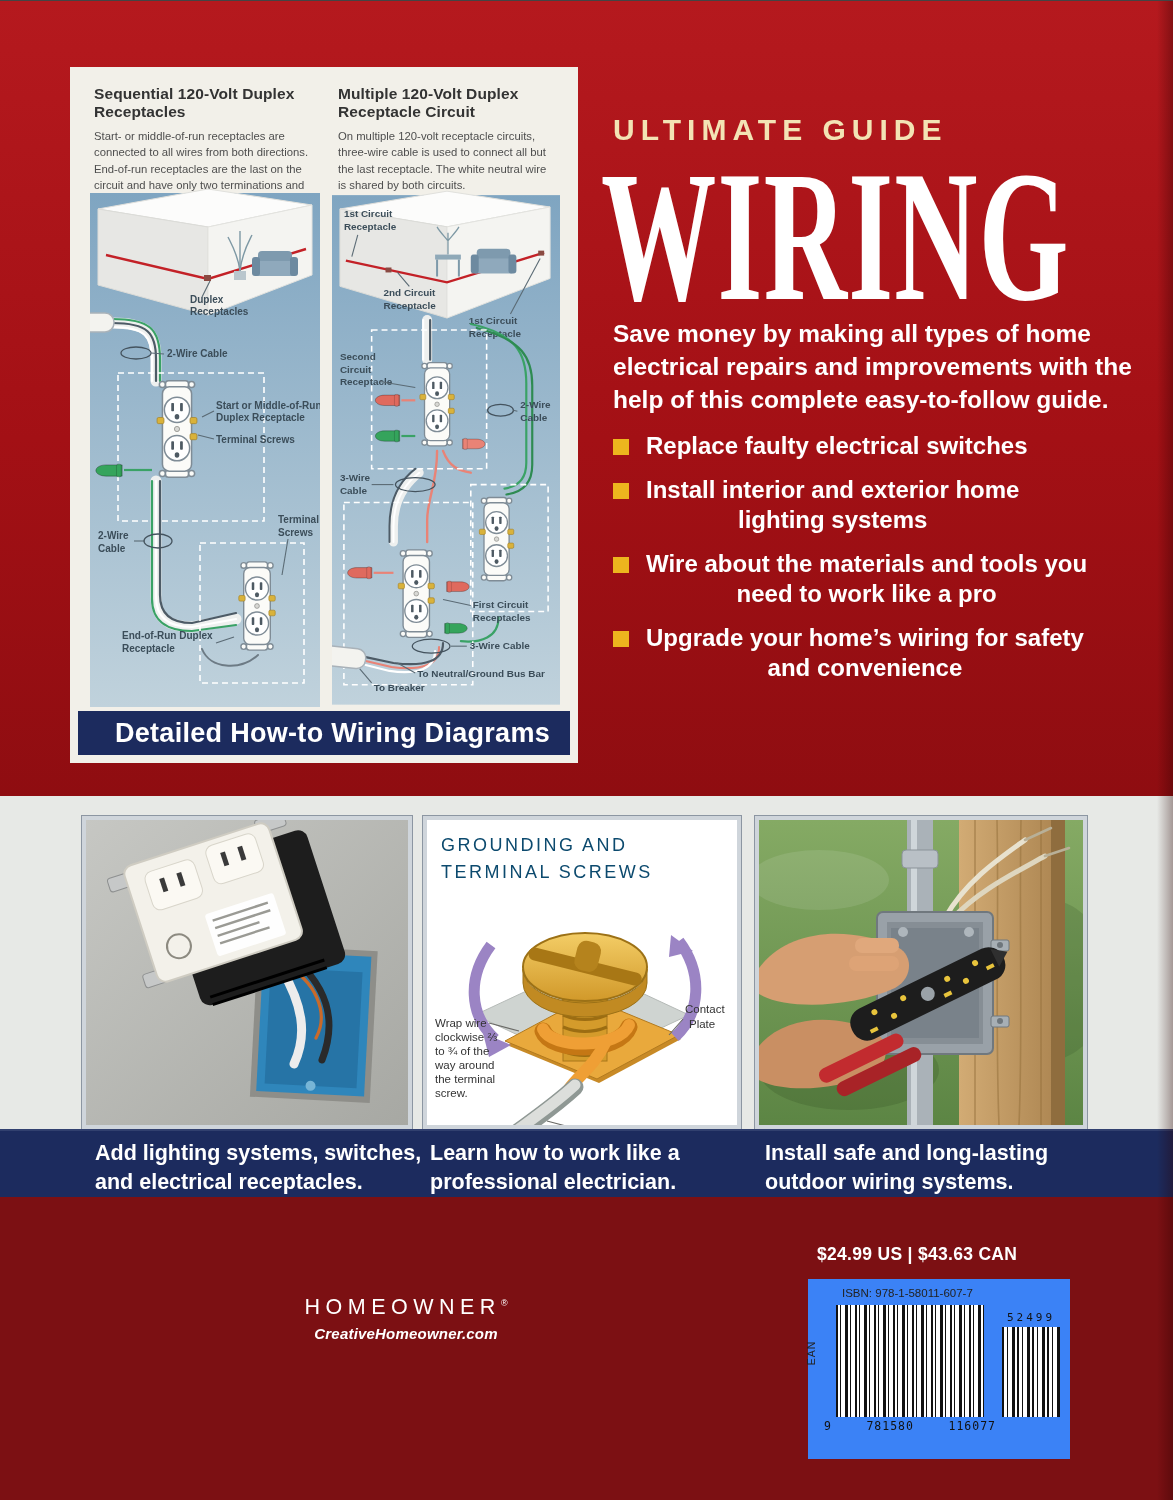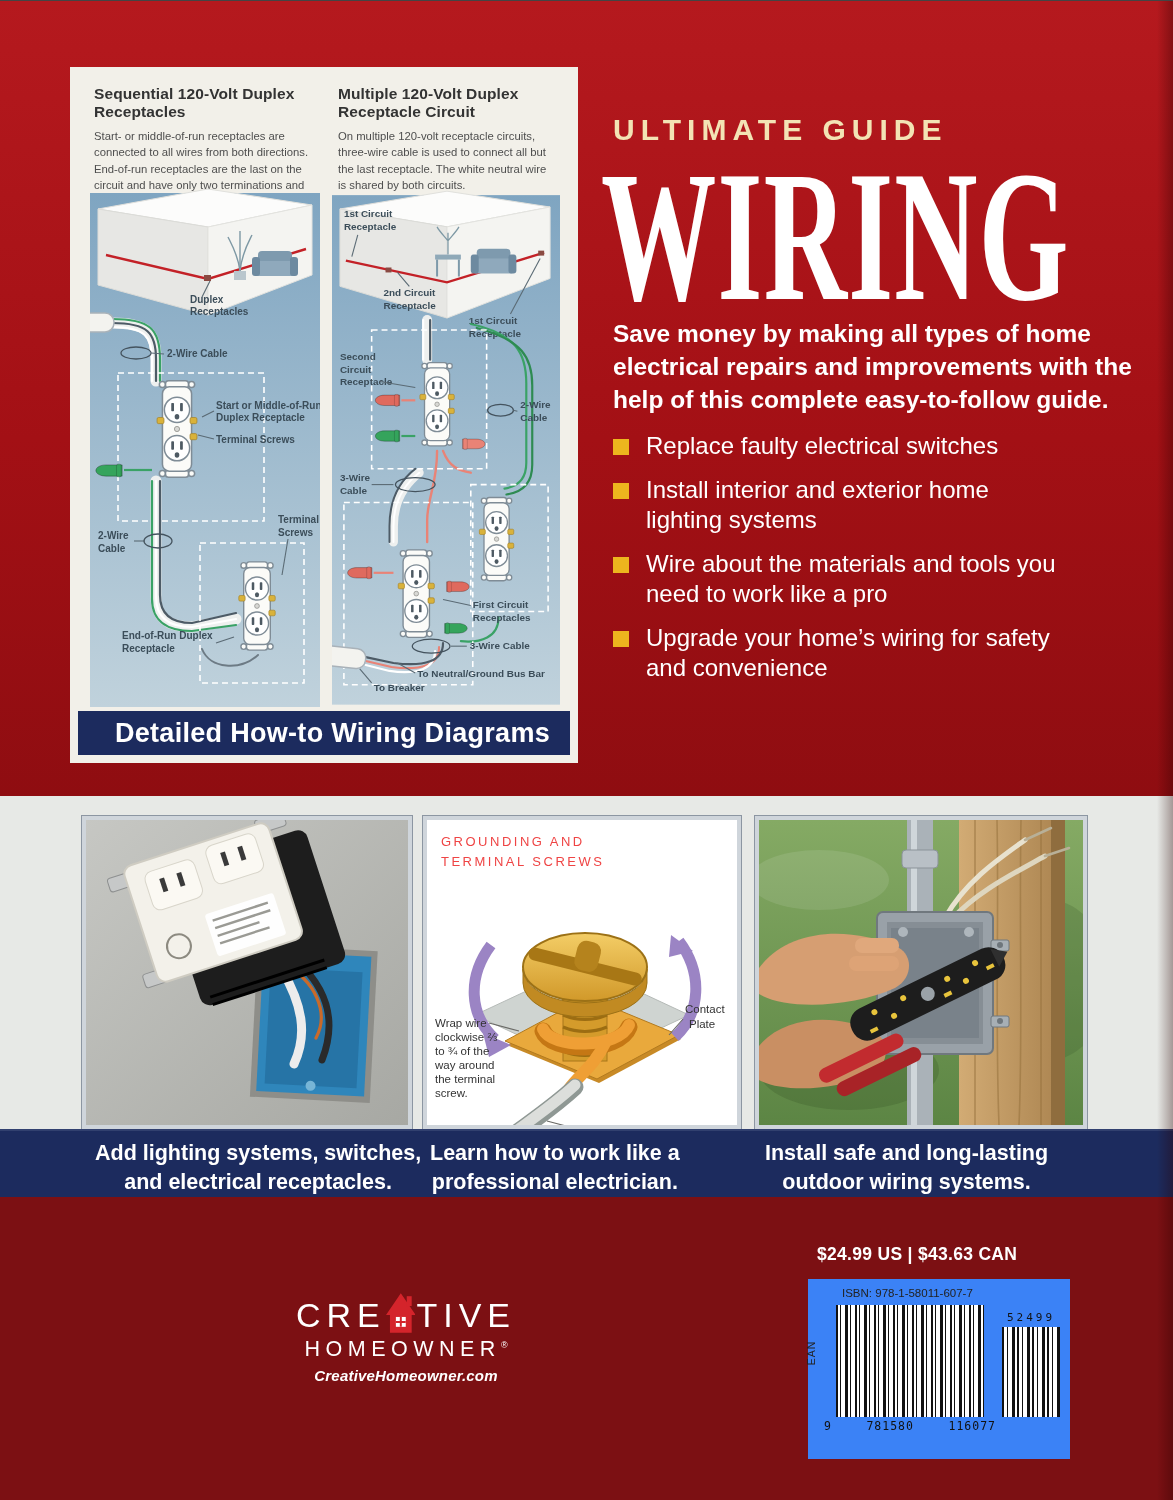--- a/index.html
+++ b/index.html
@@ -31,39 +31,39 @@
             font-size:30px; font-weight:bold; letter-spacing:6px; }
   .big-title { position:absolute; left:601px; top:150px; color:#fff;
                font-family:"Liberation Serif","DejaVu Serif",serif; font-weight:bold;
                font-size:186px; line-height:.92; transform:scaleX(.62);
                transform-origin:0 0; letter-spacing:2px; }
   .intro { position:absolute; left:613px; top:316px; }
   .intro div { color:#fff; font-size:24.5px; font-weight:bold; line-height:33px; }
   .bullets { position:absolute; left:613px; top:430px; width:540px; }
   .bullet { display:flex; gap:17px; margin-bottom:14px; }
   .bullet .sq { width:16px; height:16px; background:#edb51e; margin-top:8px; flex:0 0 16px; }
-  .bullet .bl { color:#fff; font-size:24px; font-weight:normal; line-height:30px; }
+  .bullet .bl { color:#fff; font-size:24px; font-weight:bold; line-height:30px;text-align:center; }
 
   
   .gray-band { position:absolute; left:0; top:795px; width:1173px; height:333px; background:#e7e9e6; }
   .photo { position:absolute; top:815px; height:313px; background:#fff;
            border:4px solid #cfd5db; box-shadow:0 0 0 1px #8c96a2; overflow:hidden; }
   .photo svg { width:100%; height:100%; display:block; }
   .photo1 { left:82px;  width:330px; }
   .photo2 { left:423px; width:318px; }
   .photo3 { left:755px; width:332px; }
-  .gr-head { position:absolute; left:14px; top:12px; color:#ef4444; font-size:13px;
+  .gr-head { position:absolute; left:14px; top:12px; color:#0c4a6e; font-size:18px;
              letter-spacing:2.5px; line-height:1.5; font-weight:500; }
   .gr-svg { position:absolute; left:0; top:58px; width:310px; height:247px; }
 
   
   .caption-band { position:absolute; left:0; top:1128px; width:1173px; height:68px;
                   background:#1c2b5e; border-top:2px solid #31406f; }
   .caption { position:absolute; top:8px; }
-  .caption div { color:#fff; font-size:21.5px; font-weight:bold; line-height:29px;text-align:center; }
+  .caption div { color:#fff; font-size:21.5px; font-weight:bold; line-height:29px; }
   .cap1 { left:95px; } .cap2 { left:430px; } .cap3 { left:765px; }
 
   
   .bottom { position:absolute; left:0; top:1196px; width:1173px; height:304px; background:#7c1013; }
   .price { position:absolute; left:817px; top:1243px; color:#fff; font-size:17.5px;
            font-weight:bold; letter-spacing:.3px; }
   .bc-box { position:absolute; left:808px; top:1278px; width:262px; height:180px; background:#3b82f6; }
   .bc-isbn { position:absolute; left:34px; top:8px; font-size:11.5px; color:#222; }
   .bc-ean { position:absolute; left:-9px; top:68px; font-size:10.5px; color:#222;
             letter-spacing:1px; transform:rotate(-90deg); }
@@ -561,28 +561,18 @@
     <div class="bc-digits">
       <span>9</span>
       <span>781580</span>
       <span>116077</span>
     </div>
     <div class="bc-addon-num">52499</div>
     <div class="bc-addon"></div>
   </div>
 
   <div class="logo">
-    <div class="logo-row1">
-      <span>CRE</span>
-      <svg class="logo-house" viewBox="0 0 30 40">
-        <polygon points="15,0 30,22 26,22 26,40 4,40 4,22 0,22" fill="#d4242b"></polygon>
-        <rect x="21" y="3" width="5" height="10" fill="#d4242b"></rect>
-        <rect x="10" y="24" width="10" height="10" fill="#ffffff"></rect>
-        <path d="M15,24 V34 M10,29 H20" stroke="#d4242b" stroke-width="2"></path>
-      </svg>
-      <span>TIVE</span>
-    </div>
     <div class="logo-row2"><span>HOMEOWNER</span><sup>®</sup></div>
     <div class="logo-url">CreativeHomeowner.com</div>
   </div>
 
   <div class="edge-shade"></div>
 </div>
 
 </body></html>

